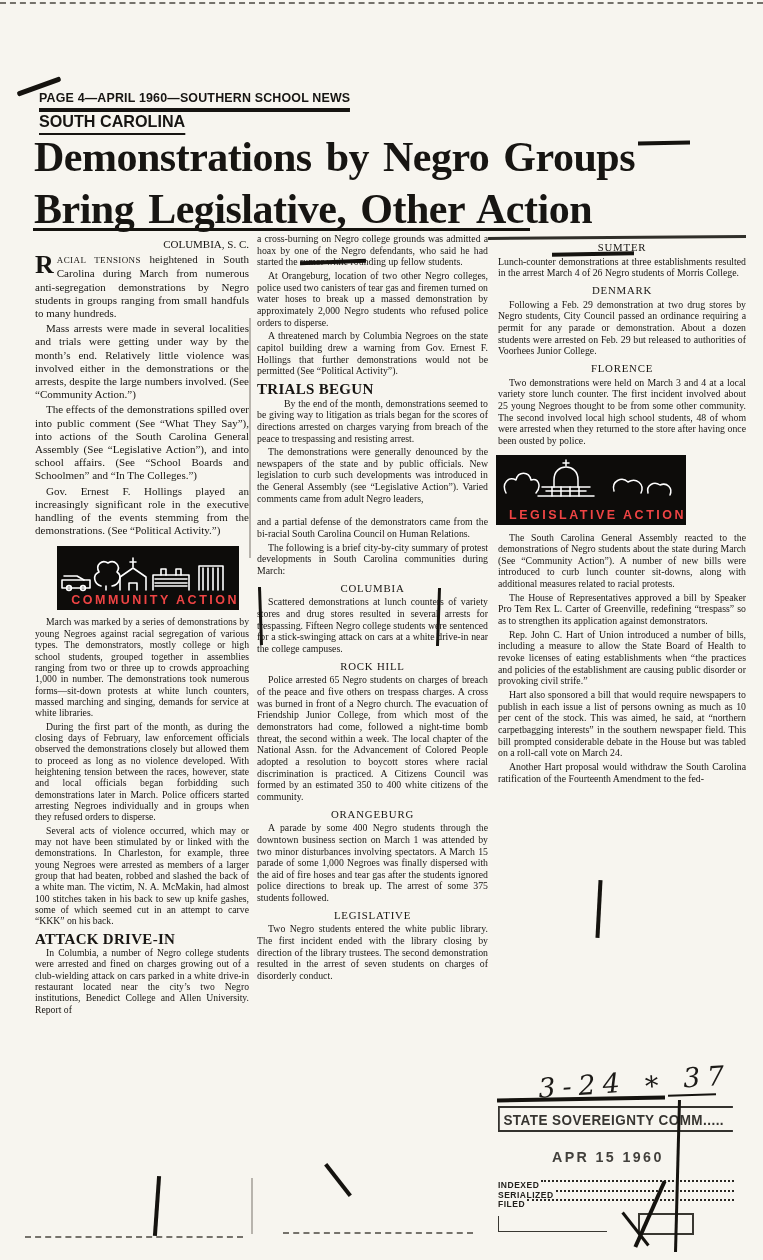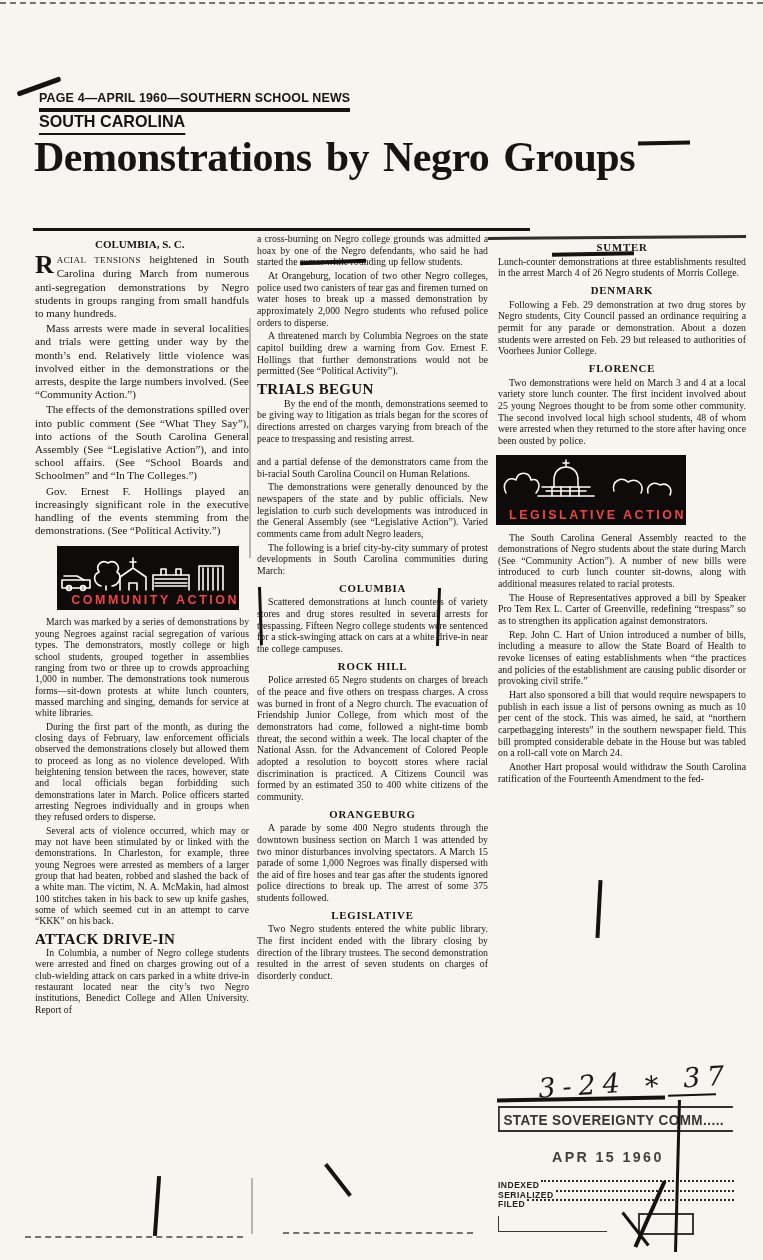--- a/index.html
+++ b/index.html
@@ -19,24 +19,24 @@
   .col{position:absolute;text-align:justify;}
   #col1{left:35px;top:238px;width:214px;}
   #col2{left:257px;top:233px;width:231px;font-size:9.8px;line-height:11.65px;}
   #col3{left:498px;top:236px;width:248px;font-size:9.8px;line-height:11.65px;}
   .lead-sec{font-size:11px;line-height:13.2px;}
   .small-sec{font-size:9.7px;line-height:11.35px;}
   .p{margin:0 0 2px 0;text-indent:11px;}
   .noindent{text-indent:0;}
   .deep{text-indent:27px;}
   .gapbefore{margin-top:12px;}
-  .dateline{font-weight:bold;font-size:11px;text-align:left;padding-left:60px;margin-bottom:2px;white-space:nowrap;}
+  .dateline{font-weight:normal;font-size:11px;text-align:right;padding-left:60px;margin-bottom:2px;white-space:nowrap;}
   .dropcap{float:left;font-weight:bold;font-size:26px;line-height:22px;margin:1px 3px 0 0;}
   .smallcaps{font-size:9px;letter-spacing:.4px;}
-  .cityhead{text-align:center;font-weight:bold;font-size:10.8px;letter-spacing:.8px;margin:6px 0 2px 0;}
+  .cityhead{text-align:center;font-weight:normal;font-size:10.8px;letter-spacing:.8px;margin:6px 0 2px 0;}
   .subhead{font-weight:bold;font-size:15px;letter-spacing:.3px;margin:7px 0 2px 0;text-align:left;}
   
   .banner{position:relative;background:#0d0c0a;margin:9px 0 6px 22px;width:182px;height:64px;}
   #banner-leg{margin:8px 0 7px -2px;width:190px;height:70px;}
   .banner svg{position:absolute;left:0;top:0;}
   .banner-label{position:absolute;left:0;right:0;bottom:3px;text-align:right;color:#ef4444;
     font-family:"Liberation Sans",sans-serif;font-weight:bold;font-size:12.5px;letter-spacing:2.5px;white-space:nowrap;}
   
   #handwriting{position:absolute;left:538px;top:1066px;font-style:italic;font-size:27px;
     letter-spacing:7px;transform:rotate(-4deg);color:#1c1a17;font-family:"DejaVu Serif",serif;white-space:nowrap;}
@@ -62,20 +62,21 @@
 <body>
 
 <div id="page">
 
   <div class="dashes" style="left:0;top:2px;width:763px;"></div>
   <div class="ink" style="left:16px;top:84px;width:46px;height:5px;transform:rotate(-20deg);border-radius:2px;"></div>
 
   <div class="masthead">PAGE 4—APRIL 1960—SOUTHERN SCHOOL NEWS</div>
   <div class="section-label">SOUTH CAROLINA</div>
   <div class="headline" id="headline1">Demonstrations by Negro Groups</div>
+  <div class="headline" id="headline2">Bring Legislative, Other Action</div>
 
   <div class="ink" style="left:638px;top:141px;width:52px;height:3.5px;transform:rotate(-1deg);"></div>
   <div class="ink" style="left:33px;top:228px;width:497px;height:2.5px;"></div>
 
   <div class="col" id="col1">
     <div class="lead-sec">
       <div class="dateline">COLUMBIA, S. C.</div>
       <p class="p noindent"><span class="dropcap">R</span><span class="smallcaps">ACIAL TENSIONS</span><span> heightened in South Carolina during March from numerous anti-segregation demonstrations by Negro students in groups ranging from small handfuls to many hundreds.</span></p>
       <p class="p">Mass arrests were made in several localities and trials were getting under way by the month’s end. Relatively little violence was involved either in the demonstrations or the arrests, despite the large numbers involved. (See “Community Action.”)</p>
       <p class="p">The effects of the demonstrations spilled over into public comment (See “What They Say”), into actions of the South Carolina General Assembly (See “Legislative Action”), and into school affairs. (See “School Boards and Schoolmen” and “In The Colleges.”)</p>
@@ -112,22 +113,22 @@
       <p class="p">In Columbia, a number of Negro college students were arrested and fined on charges growing out of a club-wielding attack on cars parked in a white drive-in restaurant located near the city’s two Negro institutions, Benedict College and Allen University. Report of</p>
     </div>
   </div>
 
   <div class="col" id="col2">
     <p class="p noindent">a cross-burning on Negro college grounds was admitted a hoax by one of the Negro defendants, who said he had started the rumor while rounding up fellow students.</p>
     <p class="p">At Orangeburg, location of two other Negro colleges, police used two canisters of tear gas and firemen turned on water hoses to break up a massed demonstration by approximately 2,000 Negro students who refused police orders to disperse.</p>
     <p class="p">A threatened march by Columbia Negroes on the state capitol building drew a warning from Gov. Ernest F. Hollings that further demonstrations would not be permitted (See “Political Activity”).</p>
     <div class="subhead">TRIALS BEGUN</div>
     <p class="p deep">By the end of the month, demonstrations seemed to be giving way to litigation as trials began for the scores of directions arrested on charges varying from breach of the peace to trespassing and resisting arrest.</p>
+    <p class="p">The demonstrations were generally denounced by the newspapers of the state and by public officials. New legislation to curb such developments was introduced in the General Assembly (see “Legislative Action”). Varied comments came from adult Negro leaders,</p>
     <p class="p noindent gapbefore">and a partial defense of the demonstrators came from the bi-racial South Carolina Council on Human Relations.</p>
-    <p class="p">The demonstrations were generally denounced by the newspapers of the state and by public officials. New legislation to curb such developments was introduced in the General Assembly (see “Legislative Action”). Varied comments came from adult Negro leaders,</p>
     <p class="p">The following is a brief city-by-city summary of protest developments in South Carolina communities during March:</p>
     <div class="cityhead">COLUMBIA</div>
     <p class="p">Scattered demonstrations at lunch counters of variety stores and drug stores resulted in several arrests for trespassing. Fifteen Negro college students were sentenced for a stick-swinging attack on cars at a white drive-in near the college campuses.</p>
     <div class="cityhead">ROCK HILL</div>
     <p class="p">Police arrested 65 Negro students on charges of breach of the peace and five others on trespass charges. A cross was burned in front of a Negro church. The evacuation of Friendship Junior College, from which most of the demonstrators had come, followed a night-time bomb threat, the second within a week. The local chapter of the National Assn. for the Advancement of Colored People adopted a resolution to boycott stores where racial discrimination is practiced. A Citizens Council was formed by an estimated 350 to 400 white citizens of the community.</p>
     <div class="cityhead">ORANGEBURG</div>
     <p class="p">A parade by some 400 Negro students through the downtown business section on March 1 was attended by two minor disturbances involving spectators. A March 15 parade of some 1,000 Negroes was finally dispersed with the aid of fire hoses and tear gas after the students ignored police directions to break up. The arrest of some 375 students followed.</p>
     <div class="cityhead">LEGISLATIVE</div>
     <p class="p">Two Negro students entered the white public library. The first incident ended with the library closing by direction of the library trustees. The second demonstration resulted in the arrest of seven students on charges of disorderly conduct.</p>
   </div>

